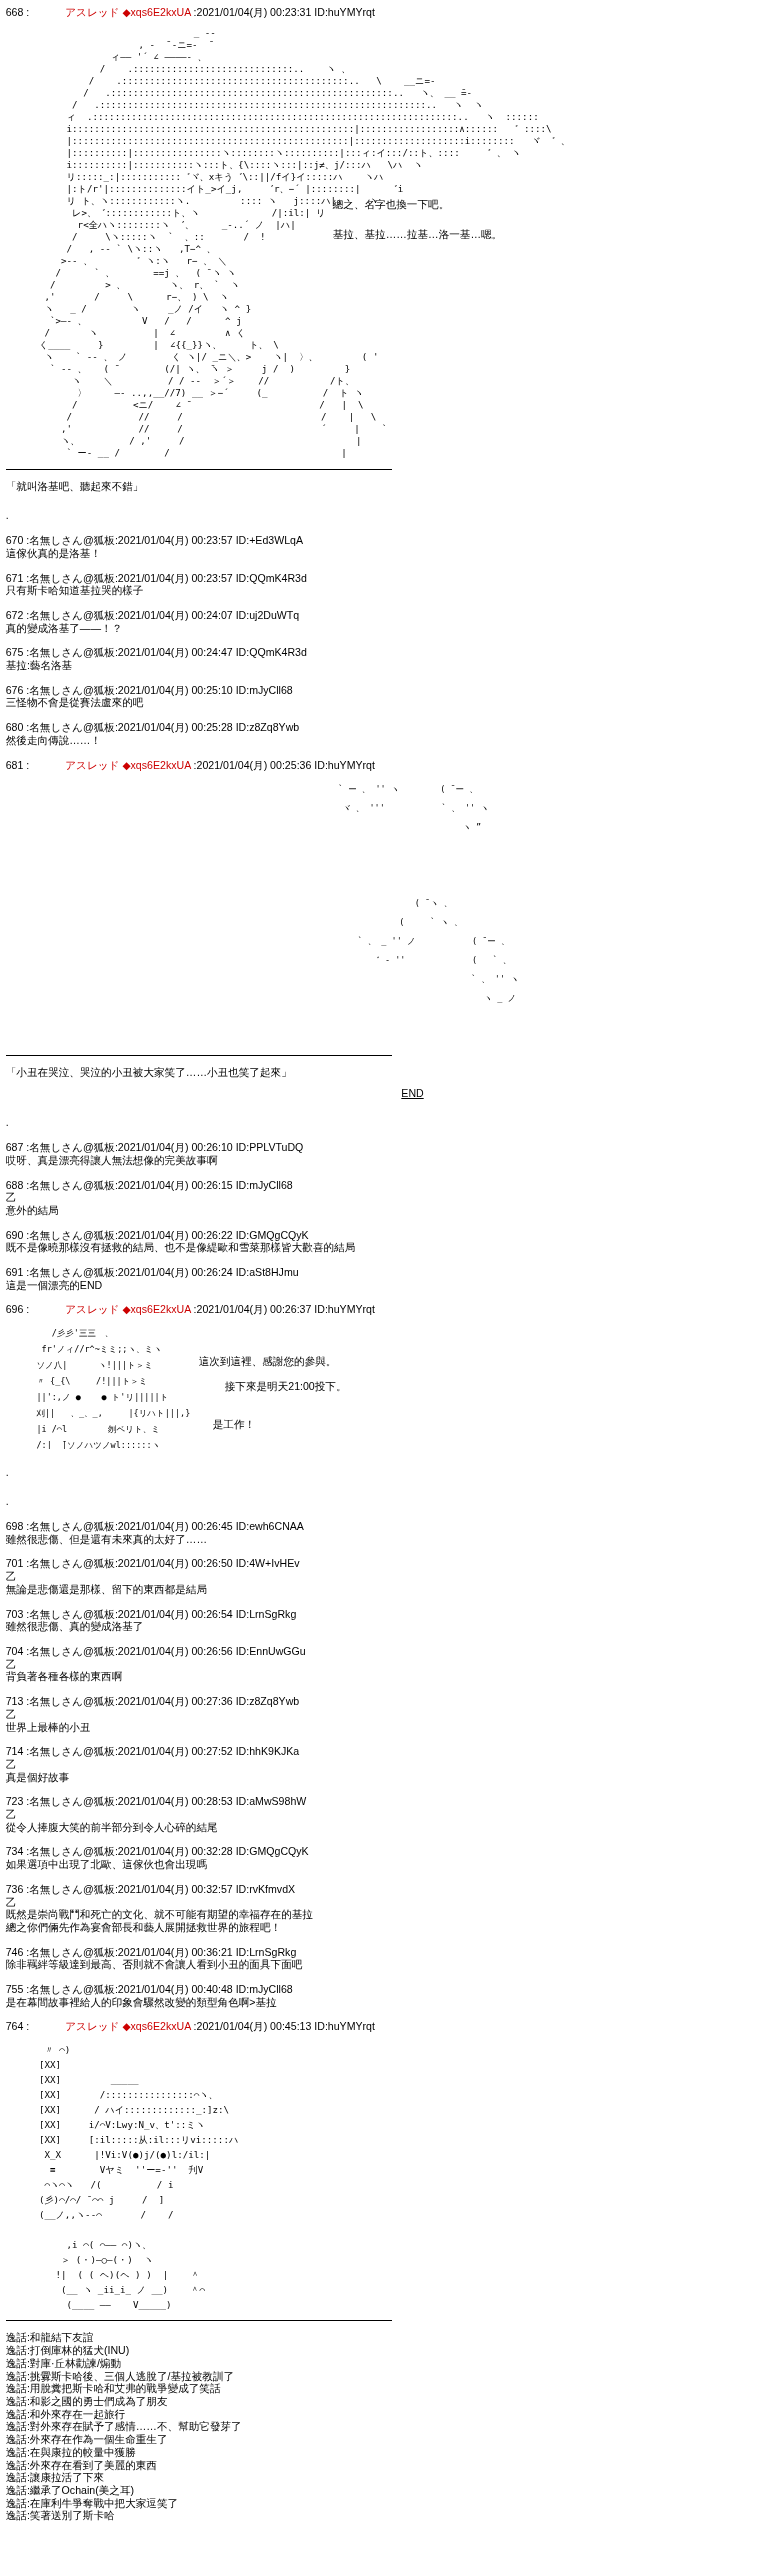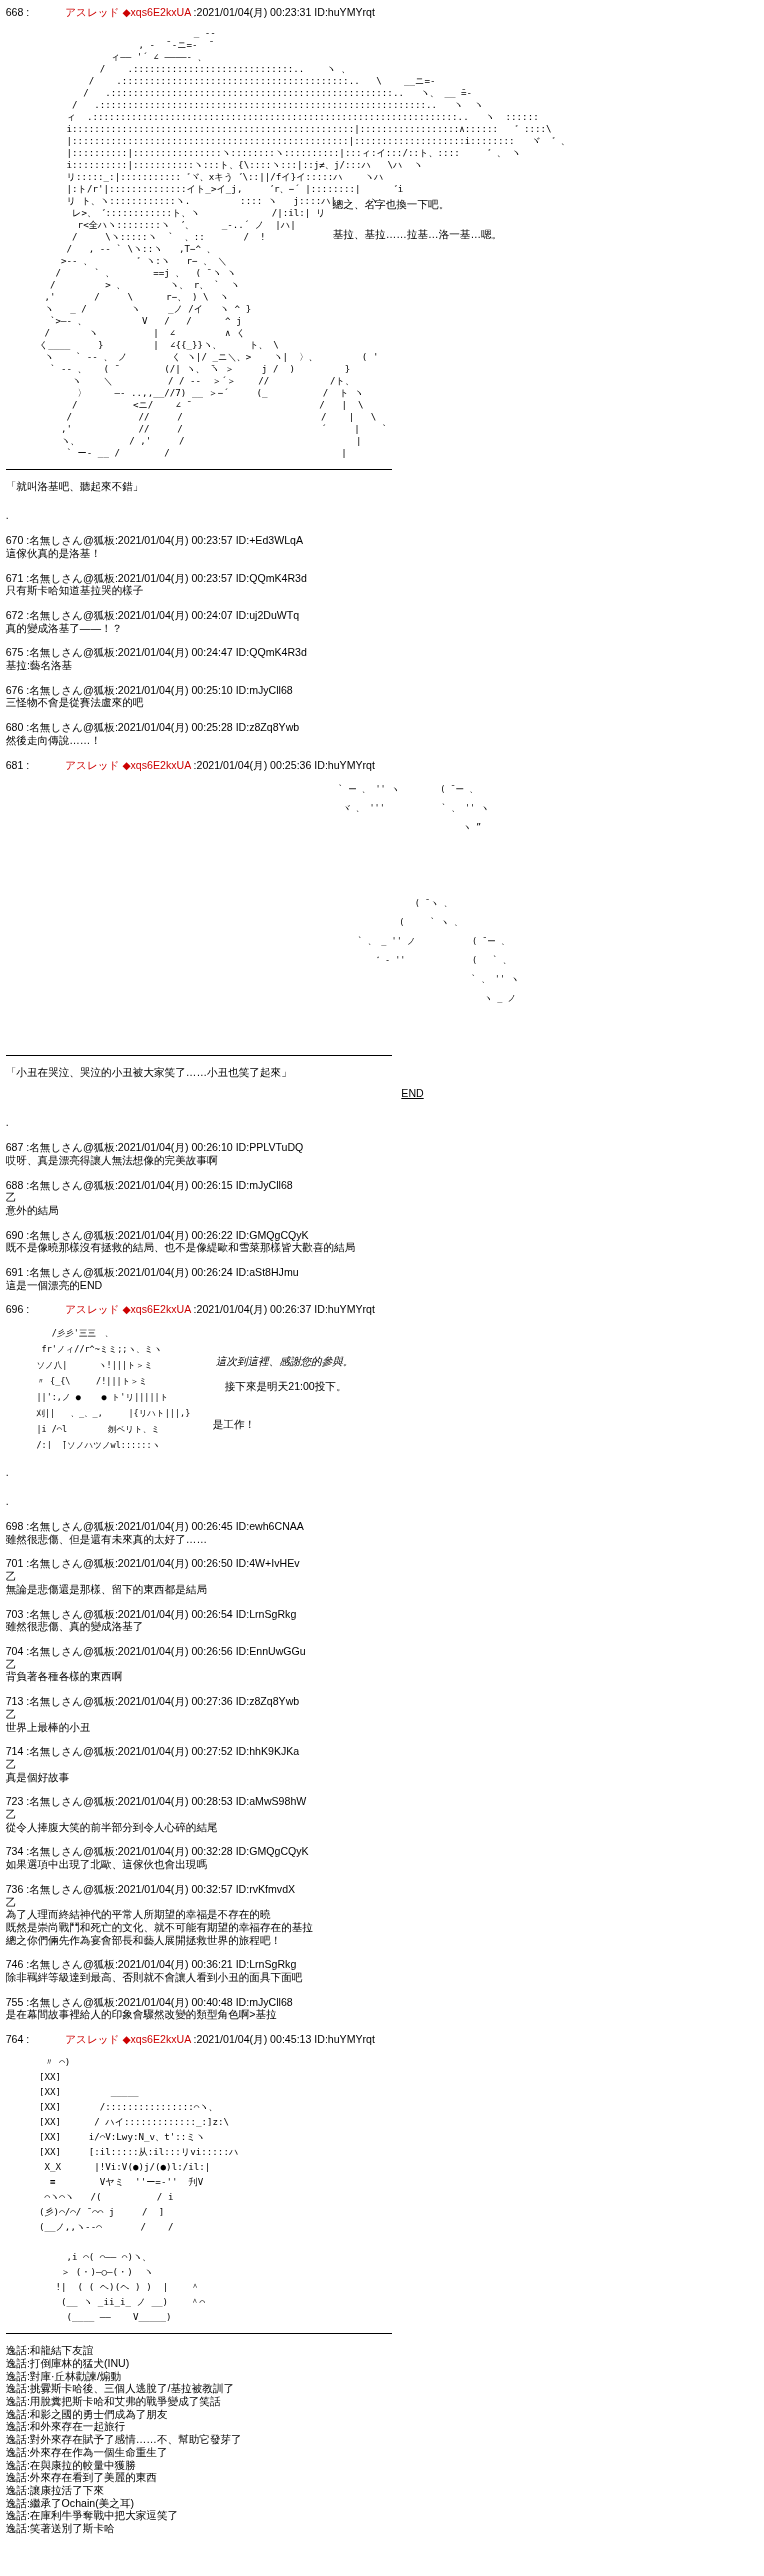--- a/index.html
+++ b/index.html
@@ -156,21 +156,21 @@
       <div class="aa-wrap" style="height: 124px;">
         <pre class="aa" style="font-size: 8.5px; line-height: 16px;">         /彡彡'三三ゝ、
        fr'ノィ//r^~ミミ;;ヽ、ミヽ
       ソノ八|      ヽ!|||ト＞ミ
       〃 {_{\     /!|||ト＞ミ
       ||':,ノ ●    ● ト'リ|||||ト
       刈||   、_、_,     |{リハト|||,}
       |i /⌒l        刎ベリト、ミ
       /:|  ̄|ソノハツノwl::::::ヽ
       |;;;|   | ヽ○○○/  |::::::::|</pre>
-        <span class="overlay" style="left: 210px; top: 30px; font-style: italic;">這次到這裡、感謝您的參與。</span>
+        <span class="overlay" style="left: 193px; top: 30px;">這次到這裡、感謝您的參與。</span>
         <span class="overlay" style="left: 219px; top: 55px;">接下來是明天21:00投下。</span>
         <span class="overlay" style="left: 207px; top: 81px; margin-top: 12px;">是工作！</span>
       </div>
       <div class="post-line spacer-dot">.</div>
       <div class="post-line spacer-dot">.</div>
     </div>
     <div class="post">
       <div class="post-header"><span class="post-no">698 :</span><span class="post-name">名無しさん@狐板</span><span class="post-meta">:2021/01/04(月) 00:26:45 ID:ewh6CNAA</span></div>
       <div class="post-line">雖然很悲傷、但是還有未來真的太好了……</div>
     </div>
@@ -203,21 +203,20 @@
       <div class="post-line">乙</div>
       <div class="post-line">從令人捧腹大笑的前半部分到令人心碎的結尾</div>
     </div>
     <div class="post">
       <div class="post-header"><span class="post-no">734 :</span><span class="post-name">名無しさん@狐板</span><span class="post-meta">:2021/01/04(月) 00:32:28 ID:GMQgCQyK</span></div>
       <div class="post-line">如果選項中出現了北歐、這傢伙也會出現嗎</div>
     </div>
     <div class="post">
       <div class="post-header"><span class="post-no">736 :</span><span class="post-name">名無しさん@狐板</span><span class="post-meta">:2021/01/04(月) 00:32:57 ID:rvKfmvdX</span></div>
       <div class="post-line">乙</div>
-      <div class="post-line">為了人理而終結神代的平常人所期望的幸福是不存在的曉</div>
       <div class="post-line">既然是崇尚戰鬥和死亡的文化、就不可能有期望的幸福存在的基拉</div>
       <div class="post-line">總之你們倆先作為宴會部長和藝人展開拯救世界的旅程吧！</div>
     </div>
     <div class="post">
       <div class="post-header"><span class="post-no">746 :</span><span class="post-name">名無しさん@狐板</span><span class="post-meta">:2021/01/04(月) 00:36:21 ID:LrnSgRkg</span></div>
       <div class="post-line">除非羈絆等級達到最高、否則就不會讓人看到小丑的面具下面吧</div>
     </div>
     <div class="post">
       <div class="post-header"><span class="post-no">755 :</span><span class="post-name">名無しさん@狐板</span><span class="post-meta">:2021/01/04(月) 00:40:48 ID:mJyCll68</span></div>
       <div class="post-line">是在幕間故事裡給人的印象會驟然改變的類型角色啊&gt;基拉</div>

